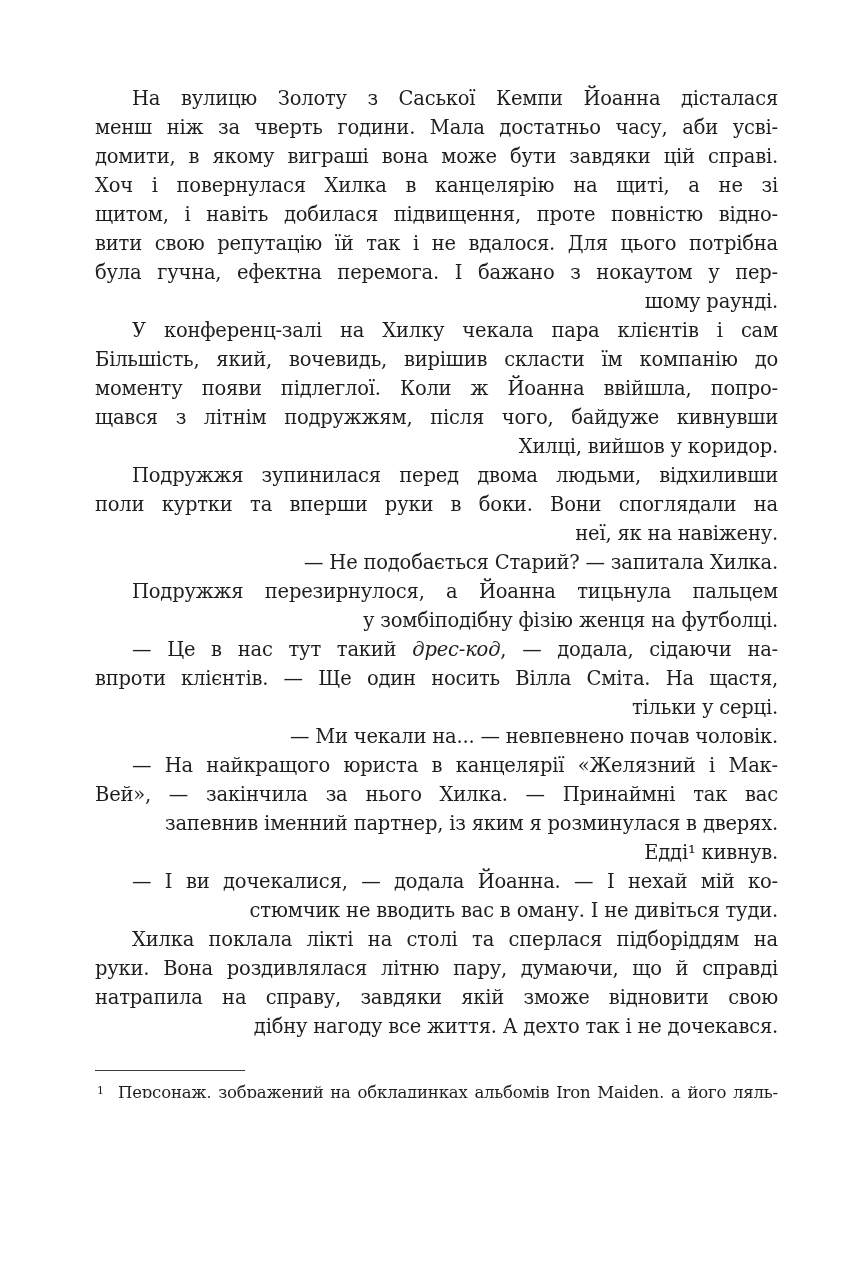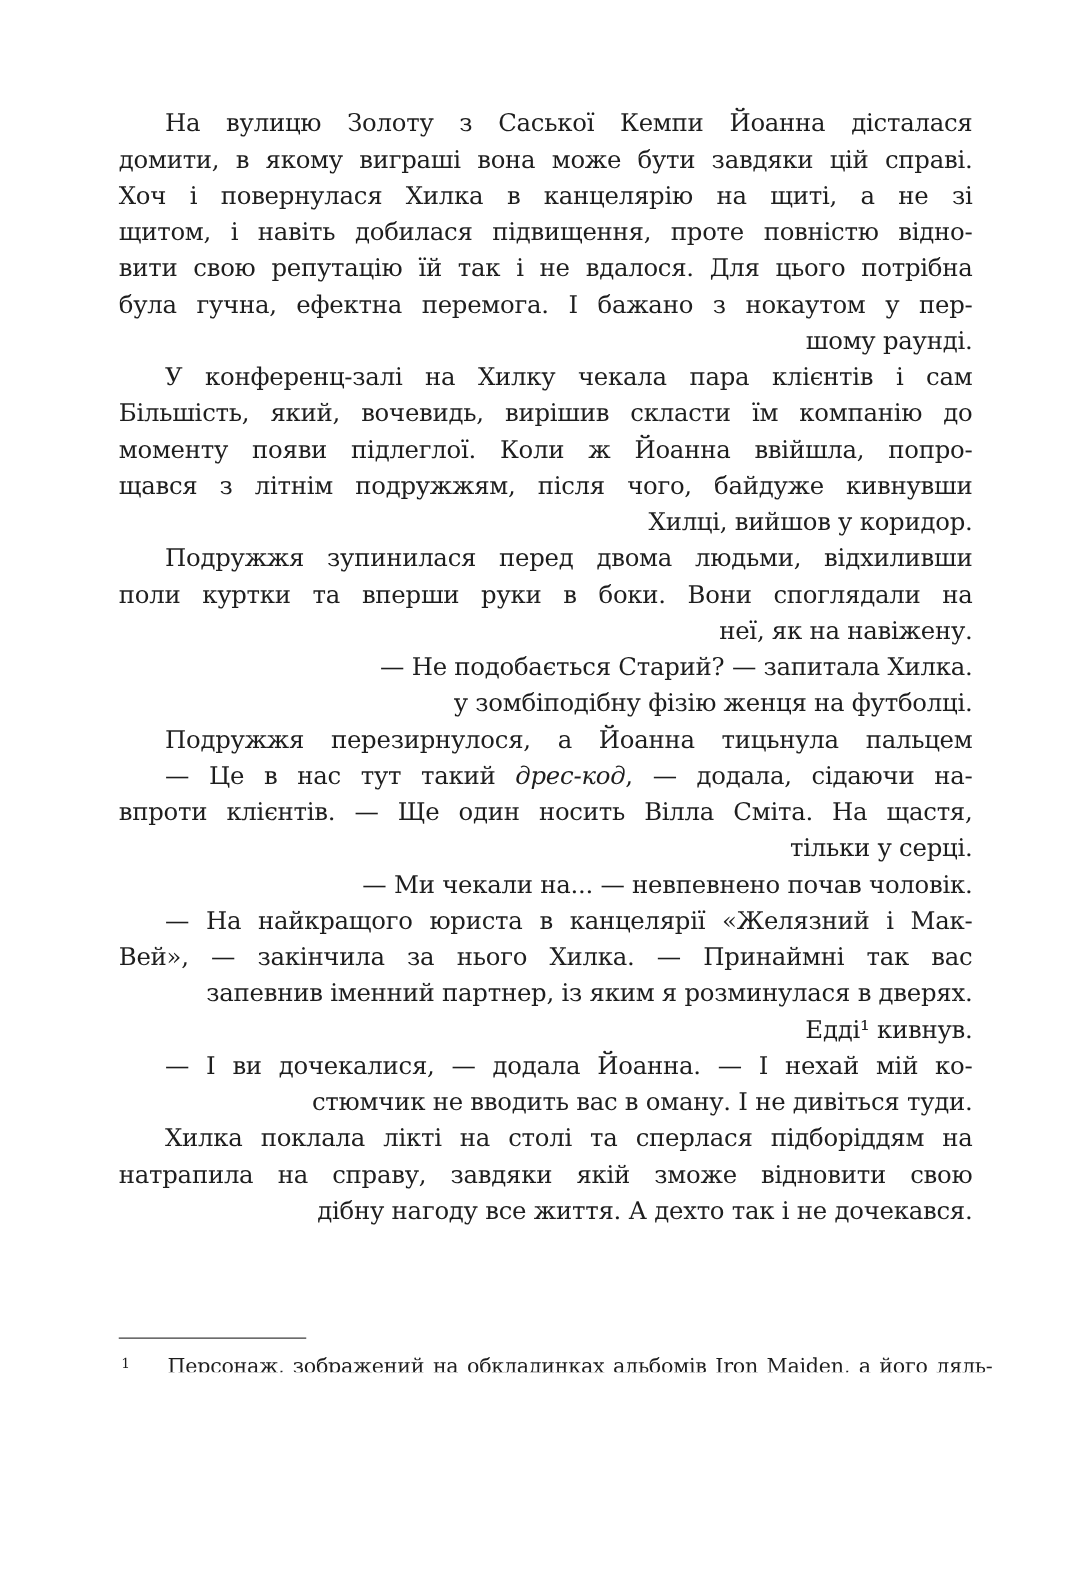--- a/index.html
+++ b/index.html
@@ -45,65 +45,67 @@
     line-height: 25px;
     letter-spacing: -0.2px;
   }
   .fn-marker {
     position: absolute;
     left: 2px;
     top: -2px;
     font-size: 11px;
   }
   .fn-line { width: 100%; }
-  .fn-line.j { text-align: justify; text-align-last: justify; margin-left: 16px; }
+  .fn-line.j { text-align: justify; text-align-last: justify; }
   .page-number {
     position: absolute;
     left: 95px;
     top: 1180px;
     font-family: "Liberation Sans", sans-serif;
     font-size: 19px;
     color: #ec4899;
   }
 </style>
 </head>
 <body>
 
 <div class="page">
 
   <div class="body-text" id="body-text">
       <div class="line j indent"><span>На вулицю Золоту з Саської Кемпи Йоанна дісталася</span></div>
+      <div class="line j"><span>менш ніж за чверть години. Мала достатньо часу, аби усві-</span></div>
       <div class="line j"><span>домити, в якому виграші вона може бути завдяки цій справі.</span></div>
       <div class="line j"><span>Хоч і повернулася Хилка в канцелярію на щиті, а не зі</span></div>
       <div class="line j"><span>щитом, і навіть добилася підвищення, проте повністю відно-</span></div>
       <div class="line j"><span>вити свою репутацію їй так і не вдалося. Для цього потрібна</span></div>
       <div class="line j"><span>була гучна, ефектна перемога. І бажано з нокаутом у пер-</span></div>
       <div class="line"><span>шому раунді.</span></div>
       <div class="line j indent"><span>У конференц-залі на Хилку чекала пара клієнтів і сам</span></div>
       <div class="line j"><span>Більшість, який, вочевидь, вирішив скласти їм компанію до</span></div>
       <div class="line j"><span>моменту появи підлеглої. Коли ж Йоанна ввійшла, попро-</span></div>
       <div class="line j"><span>щався з літнім подружжям, після чого, байдуже кивнувши</span></div>
       <div class="line"><span>Хилці, вийшов у коридор.</span></div>
       <div class="line j indent"><span>Подружжя зупинилася перед двома людьми, відхиливши</span></div>
       <div class="line j"><span>поли куртки та вперши руки в боки. Вони споглядали на</span></div>
       <div class="line"><span>неї, як на навіжену.</span></div>
       <div class="line indent"><span>— Не подобається Старий? — запитала Хилка.</span></div>
+      <div class="line j indent"><span>Подружжя перезирнулося, а Йоанна тицьнула пальцем</span></div>
       <div class="line"><span>у зомбіподібну фізію женця на футболці.</span></div>
-      <div class="line j indent"><span>Подружжя перезирнулося, а Йоанна тицьнула пальцем</span></div>
       <div class="line j indent"><span>— Це в нас тут такий </span><em>дрес-код</em><span>, — додала, сідаючи на-</span></div>
       <div class="line j"><span>впроти клієнтів. — Ще один носить Вілла Сміта. На щастя,</span></div>
       <div class="line"><span>тільки у серці.</span></div>
       <div class="line indent"><span>— Ми чекали на... — невпевнено почав чоловік.</span></div>
       <div class="line j indent"><span>— На найкращого юриста в канцелярії «Желязний і Мак-</span></div>
       <div class="line j"><span>Вей», — закінчила за нього Хилка. — Принаймні так вас</span></div>
       <div class="line"><span>запевнив іменний партнер, із яким я розминулася в дверях.</span></div>
       <div class="line indent"><span>Едді¹ кивнув.</span></div>
       <div class="line j indent"><span>— І ви дочекалися, — додала Йоанна. — І нехай мій ко-</span></div>
       <div class="line"><span>стюмчик не вводить вас в оману. І не дивіться туди.</span></div>
       <div class="line j indent"><span>Хилка поклала лікті на столі та сперлася підборіддям на</span></div>
+      <div class="line j"><span>руки. Вона роздивлялася літню пару, думаючи, що й справді</span></div>
       <div class="line j"><span>натрапила на справу, завдяки якій зможе відновити свою</span></div>
       <div class="line"><span>дібну нагоду все життя. А дехто так і не дочекався.</span></div>
     </div>
 
   <div class="footnote">
     <div class="footnote-rule"></div>
     <div class="footnote-body" id="footnote-body">
       <span class="fn-marker">1</span>
     <div class="fn-line j"><span>Персонаж, зображений на обкладинках альбомів Iron Maiden, а його ляль-</span></div>
         <div class="fn-line"><span>ку показували на концертах гурту.</span></div>

